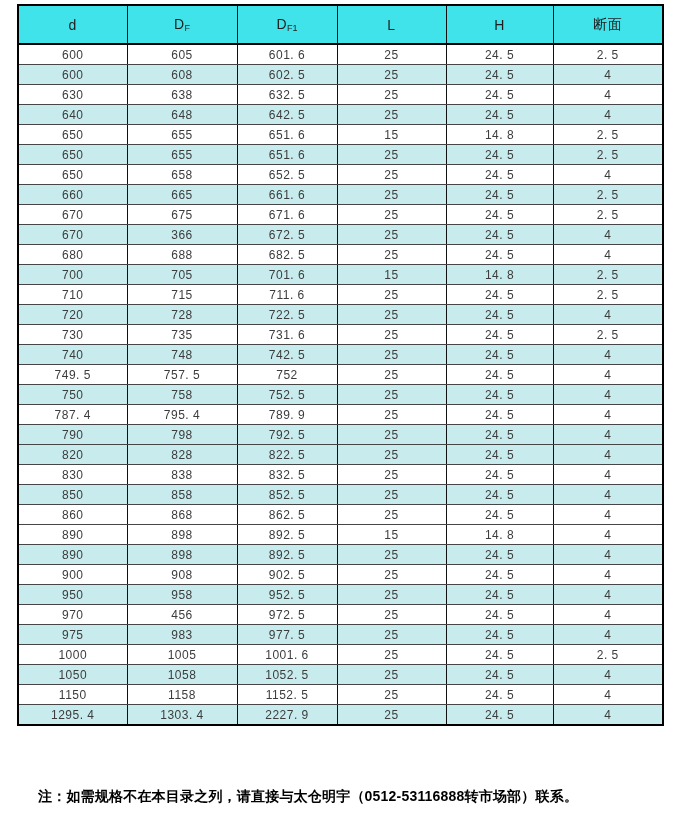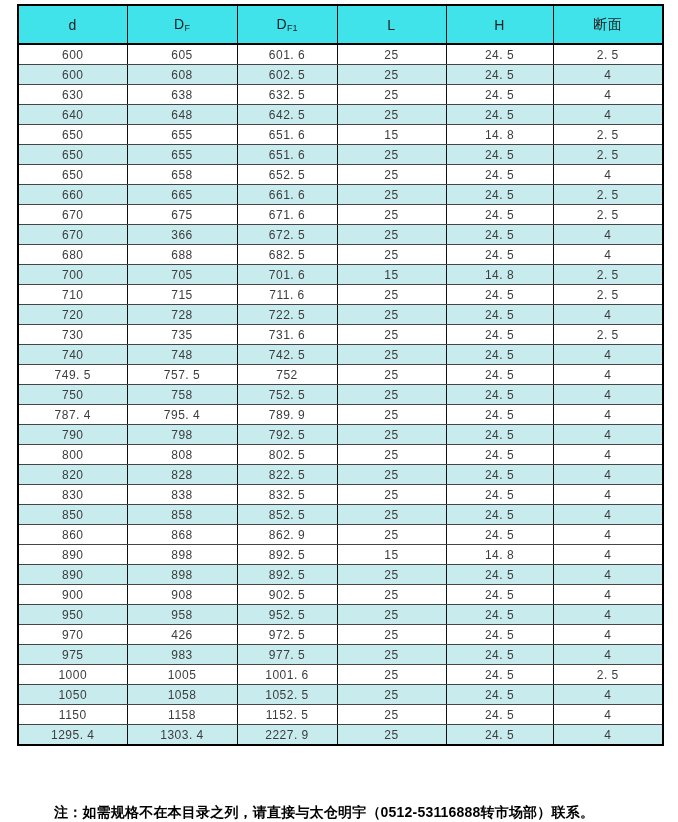--- a/index.html
+++ b/index.html
@@ -63,21 +63,21 @@
     white-space: nowrap;
     overflow: hidden;
   }
   .spec-table tr.alt td {
     background: #c8ecee;
   }
   .note {
     position: absolute;
     left: 38px;
     top: 788px;
-    margin: 16px;
+    margin: 0;
     font-size: 14px;
     font-weight: bold;
     color: #000000;
     letter-spacing: 0.2px;
     white-space: nowrap;
   }
 </style>
 </head>
 <body>
 
@@ -256,28 +256,20 @@
           <td>4</td>
         </tr>
         <tr class="alt">
           <td>790</td>
           <td>798</td>
           <td>792. 5</td>
           <td>25</td>
           <td>24. 5</td>
           <td>4</td>
         </tr>
-        <tr>
-          <td>800</td>
-          <td>808</td>
-          <td>802. 5</td>
-          <td>25</td>
-          <td>24. 5</td>
-          <td>4</td>
-        </tr>
         <tr class="alt">
           <td>820</td>
           <td>828</td>
           <td>822. 5</td>
           <td>25</td>
           <td>24. 5</td>
           <td>4</td>
         </tr>
         <tr>
           <td>830</td>
@@ -291,21 +283,21 @@
           <td>850</td>
           <td>858</td>
           <td>852. 5</td>
           <td>25</td>
           <td>24. 5</td>
           <td>4</td>
         </tr>
         <tr>
           <td>860</td>
           <td>868</td>
-          <td>862. 9</td>
+          <td>862. 5</td>
           <td>25</td>
           <td>24. 5</td>
           <td>4</td>
         </tr>
         <tr>
           <td>890</td>
           <td>898</td>
           <td>892. 5</td>
           <td>15</td>
           <td>14. 8</td>
@@ -330,21 +322,21 @@
         <tr class="alt">
           <td>950</td>
           <td>958</td>
           <td>952. 5</td>
           <td>25</td>
           <td>24. 5</td>
           <td>4</td>
         </tr>
         <tr>
           <td>970</td>
-          <td>426</td>
+          <td>456</td>
           <td>972. 5</td>
           <td>25</td>
           <td>24. 5</td>
           <td>4</td>
         </tr>
         <tr class="alt">
           <td>975</td>
           <td>983</td>
           <td>977. 5</td>
           <td>25</td>

